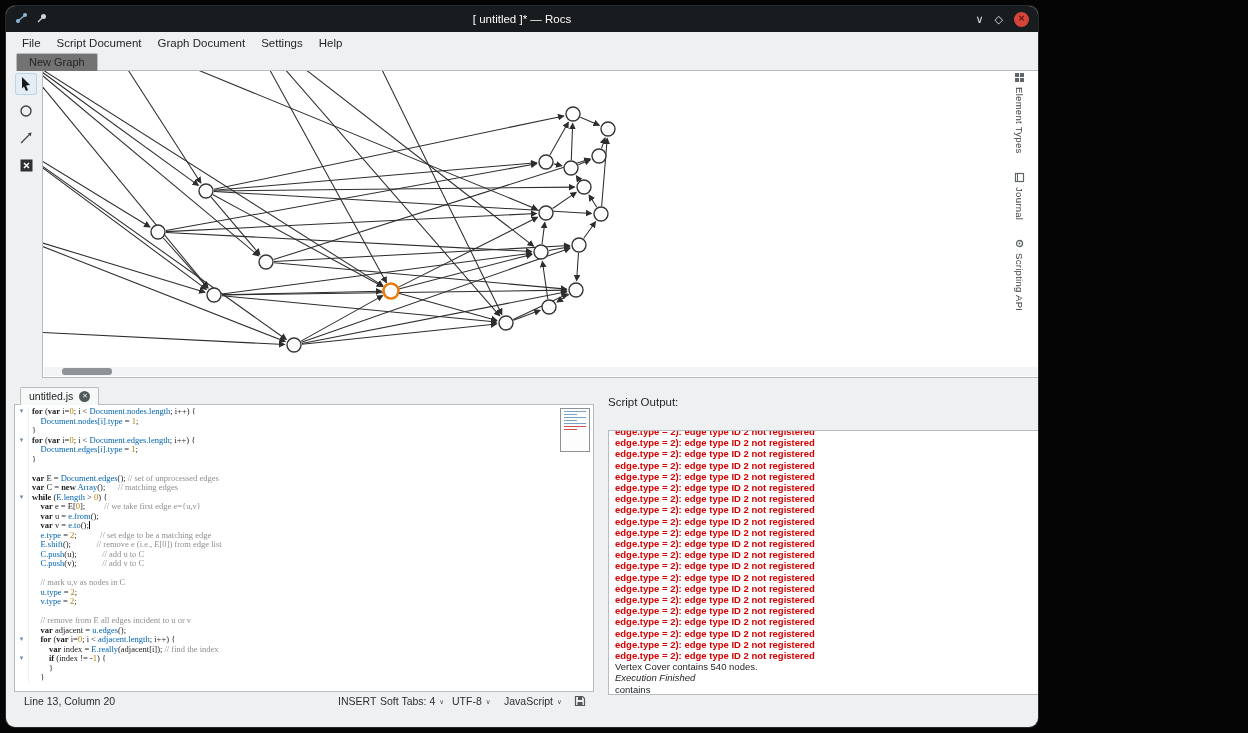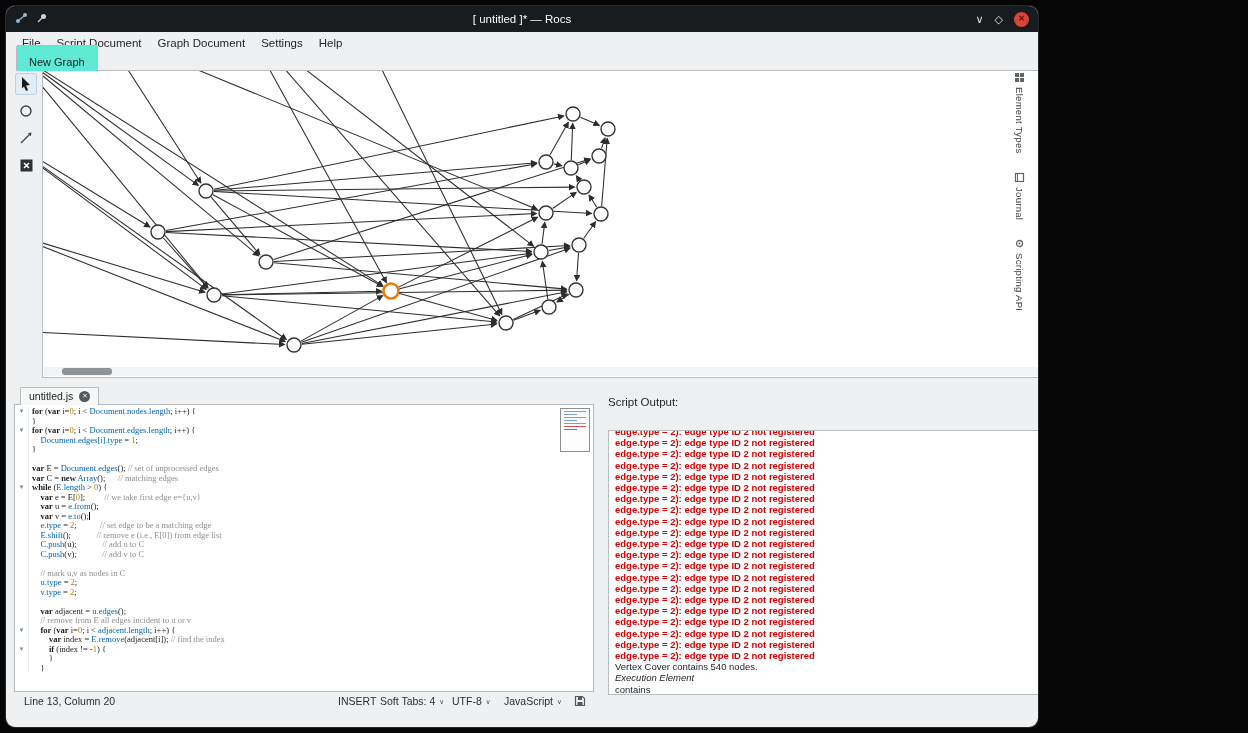--- a/index.html
+++ b/index.html
@@ -19,22 +19,22 @@
     align-items:center;justify-content:center}
   .tb-close-x{font-size:8px;color:#55110d;font-weight:bold;line-height:8px}
 
   
   .menubar{position:absolute;left:0;top:26px;right:0;height:21px;background:#eff0f1;
     display:flex;align-items:center;padding-left:8px}
   .menu-item{font-size:11.5px;color:#232629;padding:2px 8px}
 
   
   .doc-tabbar{position:absolute;left:0;top:47px;right:0;height:17px}
-  .doc-tab{position:absolute;left:10px;bottom:-1px;font-size:11px;color:#232629;background:#5eead4;
-    border:1px solid #b9bcbe;border-bottom:none;border-radius:2px 2px 0 0;padding:10px 12px 3px;z-index:3}
+  .doc-tab{position:absolute;left:10px;bottom:-1px;font-size:11px;color:#232629;background:#737373;
+    border:1px solid #b9bcbe;border-bottom:none;border-radius:2px 2px 0 0;padding:2px 12px 3px;z-index:3}
 
   
   .graph-area{position:absolute;left:0;top:64px;right:0;height:312px}
   .tool-col{position:absolute;left:8px;top:4px;width:24px;display:flex;flex-direction:column;
     gap:7px;align-items:center}
   .tool{width:20px;height:20px;display:flex;align-items:center;justify-content:center;border-radius:2px}
   .tool.selected{background:#e3edf5;box-shadow:0 0 0 1px #b9d4e8}
   .canvas{position:absolute;left:36px;top:0;width:1166px;height:308px;background:#ffffff;
     border:1px solid #b9bcbe}
   .graph-svg{position:absolute;left:0;top:0}
@@ -305,44 +305,45 @@
     <div class="editor-pane">
       <div class="ed-tabbar">
         <span class="ed-tab">
           <span>untitled.js</span>
           <span class="ed-close">✕</span>
         </span>
       </div>
       <div class="editor">
         <div class="code-lines">
             <div class="code-line"><span class="gutter-cell">▼</span><span class="code-text"><span class="tok-k">for</span><span class="tok-p"> (</span><span class="tok-k">var</span><span class="tok-p"> i=</span><span class="tok-n">0</span><span class="tok-p">; i &lt; </span><span class="tok-f">Document.nodes.length</span><span class="tok-p">; i++) {</span></span></div>
+            <div class="code-line"><span class="gutter-cell"></span><span class="code-text"><span class="tok-p">    </span><span class="tok-f">Document.nodes[i].type</span><span class="tok-p"> = </span><span class="tok-n">1</span><span class="tok-p">;</span></span></div>
             <div class="code-line"><span class="gutter-cell"></span><span class="code-text"><span class="tok-p">}</span></span></div>
             <div class="code-line"><span class="gutter-cell">▼</span><span class="code-text"><span class="tok-k">for</span><span class="tok-p"> (</span><span class="tok-k">var</span><span class="tok-p"> i=</span><span class="tok-n">0</span><span class="tok-p">; i &lt; </span><span class="tok-f">Document.edges.length</span><span class="tok-p">; i++) {</span></span></div>
             <div class="code-line"><span class="gutter-cell"></span><span class="code-text"><span class="tok-p">    </span><span class="tok-f">Document.edges[i].type</span><span class="tok-p"> = </span><span class="tok-n">1</span><span class="tok-p">;</span></span></div>
             <div class="code-line"><span class="gutter-cell"></span><span class="code-text"><span class="tok-p">}</span></span></div>
             <div class="code-line"><span class="gutter-cell"></span><span class="code-text"></span></div>
             <div class="code-line"><span class="gutter-cell"></span><span class="code-text"><span class="tok-k">var</span><span class="tok-p"> E = </span><span class="tok-f">Document.edges</span><span class="tok-p">(); </span><span class="tok-c">// set of unprocessed edges</span></span></div>
             <div class="code-line"><span class="gutter-cell"></span><span class="code-text"><span class="tok-k">var</span><span class="tok-p"> C = </span><span class="tok-k">new</span><span class="tok-p"> </span><span class="tok-f">Array</span><span class="tok-p">();      </span><span class="tok-c">// matching edges</span></span></div>
             <div class="code-line"><span class="gutter-cell">▼</span><span class="code-text"><span class="tok-k">while</span><span class="tok-p"> (</span><span class="tok-f">E.length</span><span class="tok-p"> &gt; </span><span class="tok-n">0</span><span class="tok-p">) {</span></span></div>
             <div class="code-line"><span class="gutter-cell"></span><span class="code-text"><span class="tok-p">    </span><span class="tok-k">var</span><span class="tok-p"> e = E[</span><span class="tok-n">0</span><span class="tok-p">];         </span><span class="tok-c">// we take first edge e={u,v}</span></span></div>
             <div class="code-line"><span class="gutter-cell"></span><span class="code-text"><span class="tok-p">    </span><span class="tok-k">var</span><span class="tok-p"> u = </span><span class="tok-f">e.from</span><span class="tok-p">();</span></span></div>
             <div class="code-line"><span class="gutter-cell"></span><span class="code-text"><span class="tok-p">    </span><span class="tok-k">var</span><span class="tok-p"> v = </span><span class="tok-f">e.to</span><span class="tok-p">();</span><span class="caret"></span></span></div>
             <div class="code-line"><span class="gutter-cell"></span><span class="code-text"><span class="tok-p">    </span><span class="tok-f">e.type</span><span class="tok-p"> = </span><span class="tok-n">2</span><span class="tok-p">;           </span><span class="tok-c">// set edge to be a matching edge</span></span></div>
             <div class="code-line"><span class="gutter-cell"></span><span class="code-text"><span class="tok-p">    </span><span class="tok-f">E.shift</span><span class="tok-p">();            </span><span class="tok-c">// remove e (i.e., E[0]) from edge list</span></span></div>
             <div class="code-line"><span class="gutter-cell"></span><span class="code-text"><span class="tok-p">    </span><span class="tok-f">C.push</span><span class="tok-p">(u);            </span><span class="tok-c">// add u to C</span></span></div>
             <div class="code-line"><span class="gutter-cell"></span><span class="code-text"><span class="tok-p">    </span><span class="tok-f">C.push</span><span class="tok-p">(v);            </span><span class="tok-c">// add v to C</span></span></div>
             <div class="code-line"><span class="gutter-cell"></span><span class="code-text"></span></div>
             <div class="code-line"><span class="gutter-cell"></span><span class="code-text"><span class="tok-p">    </span><span class="tok-c">// mark u,v as nodes in C</span></span></div>
             <div class="code-line"><span class="gutter-cell"></span><span class="code-text"><span class="tok-p">    </span><span class="tok-f">u.type</span><span class="tok-p"> = </span><span class="tok-n">2</span><span class="tok-p">;</span></span></div>
             <div class="code-line"><span class="gutter-cell"></span><span class="code-text"><span class="tok-p">    </span><span class="tok-f">v.type</span><span class="tok-p"> = </span><span class="tok-n">2</span><span class="tok-p">;</span></span></div>
             <div class="code-line"><span class="gutter-cell"></span><span class="code-text"></span></div>
+            <div class="code-line"><span class="gutter-cell"></span><span class="code-text"><span class="tok-p">    </span><span class="tok-c">// remove from E all edges incident to u or v</span></span></div>
             <div class="code-line"><span class="gutter-cell"></span><span class="code-text"><span class="tok-p">    </span><span class="tok-k">var</span><span class="tok-p"> adjacent = </span><span class="tok-f">u.edges</span><span class="tok-p">();</span></span></div>
-            <div class="code-line"><span class="gutter-cell"></span><span class="code-text"><span class="tok-p">    </span><span class="tok-c">// remove from E all edges incident to u or v</span></span></div>
             <div class="code-line"><span class="gutter-cell">▼</span><span class="code-text"><span class="tok-p">    </span><span class="tok-k">for</span><span class="tok-p"> (</span><span class="tok-k">var</span><span class="tok-p"> i=</span><span class="tok-n">0</span><span class="tok-p">; i &lt; </span><span class="tok-f">adjacent.length</span><span class="tok-p">; i++) {</span></span></div>
-            <div class="code-line"><span class="gutter-cell"></span><span class="code-text"><span class="tok-p">        </span><span class="tok-k">var</span><span class="tok-p"> index = </span><span class="tok-f">E.remove</span><span class="tok-p">(adjacent[i]); </span><span class="tok-c">// find the index</span></span></div>
+            <div class="code-line"><span class="gutter-cell"></span><span class="code-text"><span class="tok-p">        </span><span class="tok-k">var</span><span class="tok-p"> index = </span><span class="tok-f">E.really</span><span class="tok-p">(adjacent[i]); </span><span class="tok-c">// find the index</span></span></div>
             <div class="code-line"><span class="gutter-cell">▼</span><span class="code-text"><span class="tok-p">        </span><span class="tok-k">if</span><span class="tok-p"> (index != -</span><span class="tok-n">1</span><span class="tok-p">) {</span></span></div>
             <div class="code-line"><span class="gutter-cell"></span><span class="code-text"><span class="tok-p">        }</span></span></div>
             <div class="code-line"><span class="gutter-cell"></span><span class="code-text"><span class="tok-p">    }</span></span></div>
           </div>
         <div class="minimap">
           <div class="mm-line"></div>
           <div class="mm-line short"></div>
           <div class="mm-line"></div>
           <div class="mm-line short"></div>
           <div class="mm-line"></div>
@@ -384,21 +385,21 @@
           <div class="out-line error">edge.type = 2): edge type ID 2 not registered</div>
           <div class="out-line error">edge.type = 2): edge type ID 2 not registered</div>
           <div class="out-line error">edge.type = 2): edge type ID 2 not registered</div>
           <div class="out-line error">edge.type = 2): edge type ID 2 not registered</div>
           <div class="out-line error">edge.type = 2): edge type ID 2 not registered</div>
           <div class="out-line error">edge.type = 2): edge type ID 2 not registered</div>
           <div class="out-line error">edge.type = 2): edge type ID 2 not registered</div>
           <div class="out-line error">edge.type = 2): edge type ID 2 not registered</div>
           <div class="out-line error">edge.type = 2): edge type ID 2 not registered</div>
           <div class="out-line">Vertex Cover contains 540 nodes.</div>
-          <div class="out-line italic">Execution Element</div>
+          <div class="out-line italic">Execution Finished</div>
           <div class="out-line">contains</div>
         </div>
       <div class="out-scroll">
           <div class="out-thumb"></div>
         </div>
     </div>
 
     <div class="runstop">
       <div class="run-btn">
         <span class="run-icon">▶</span>

